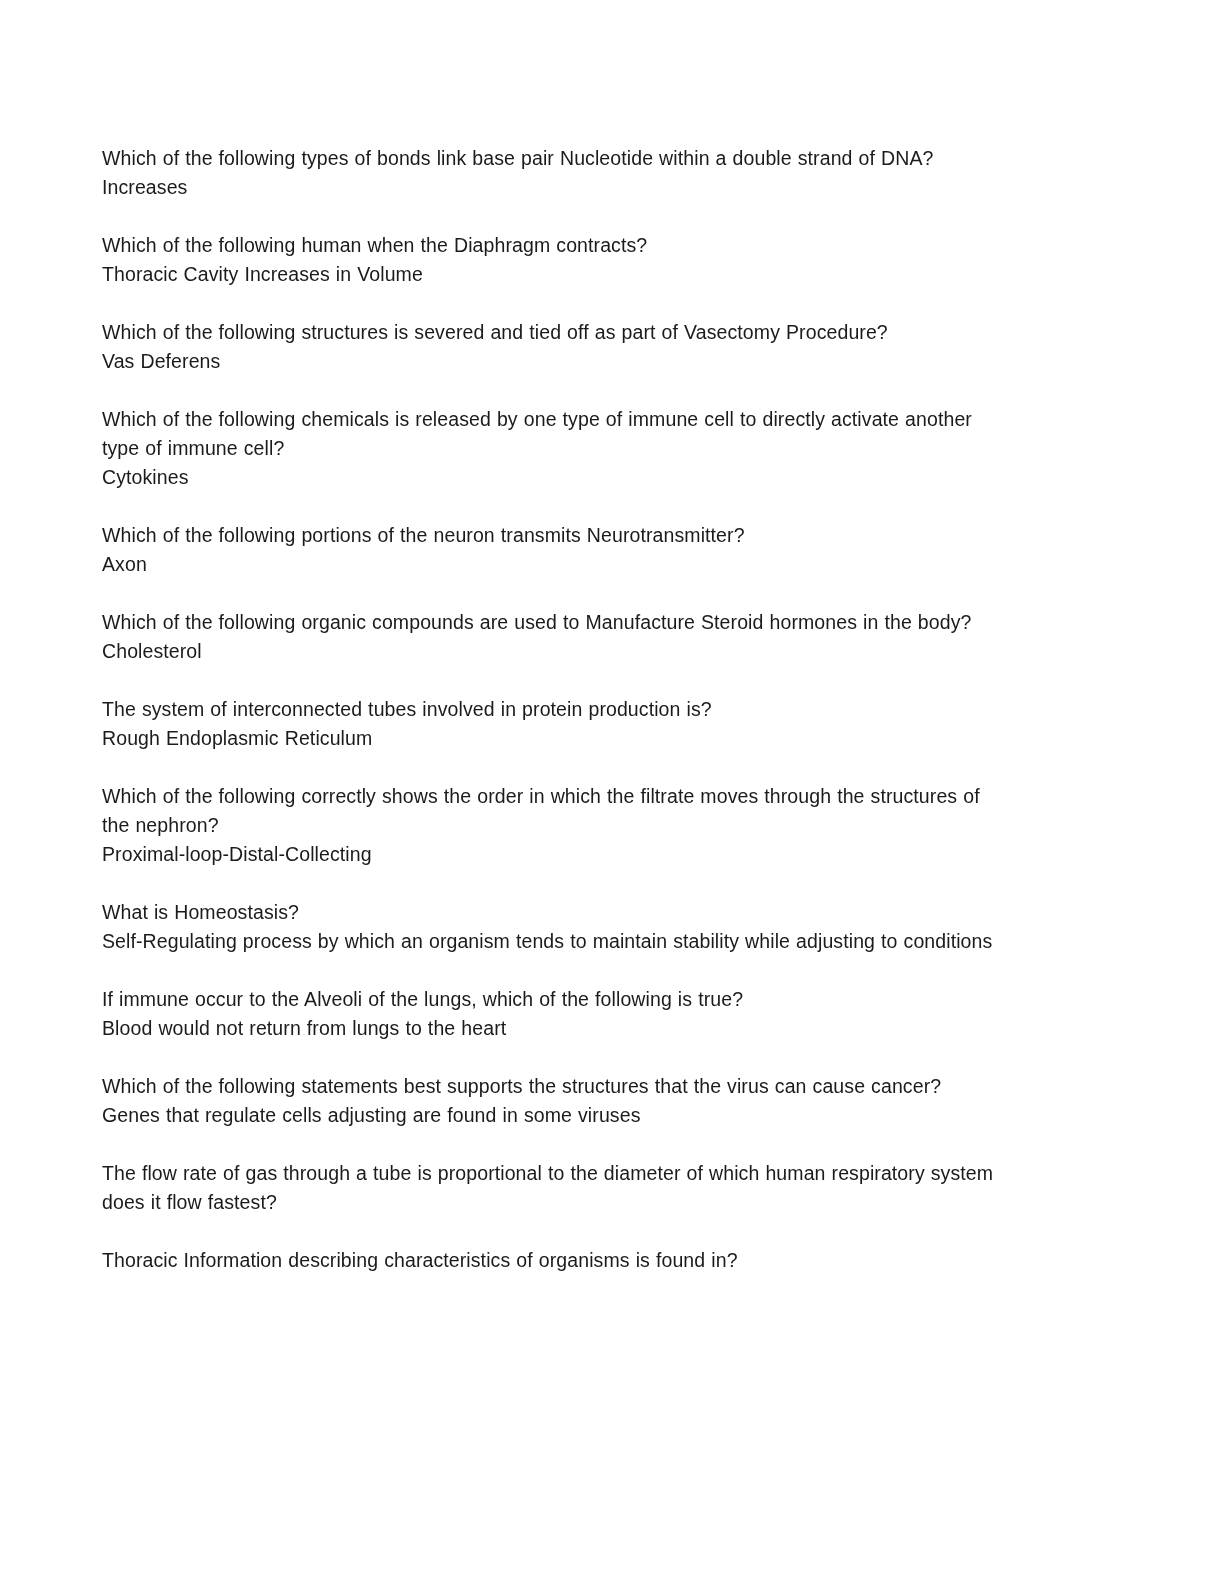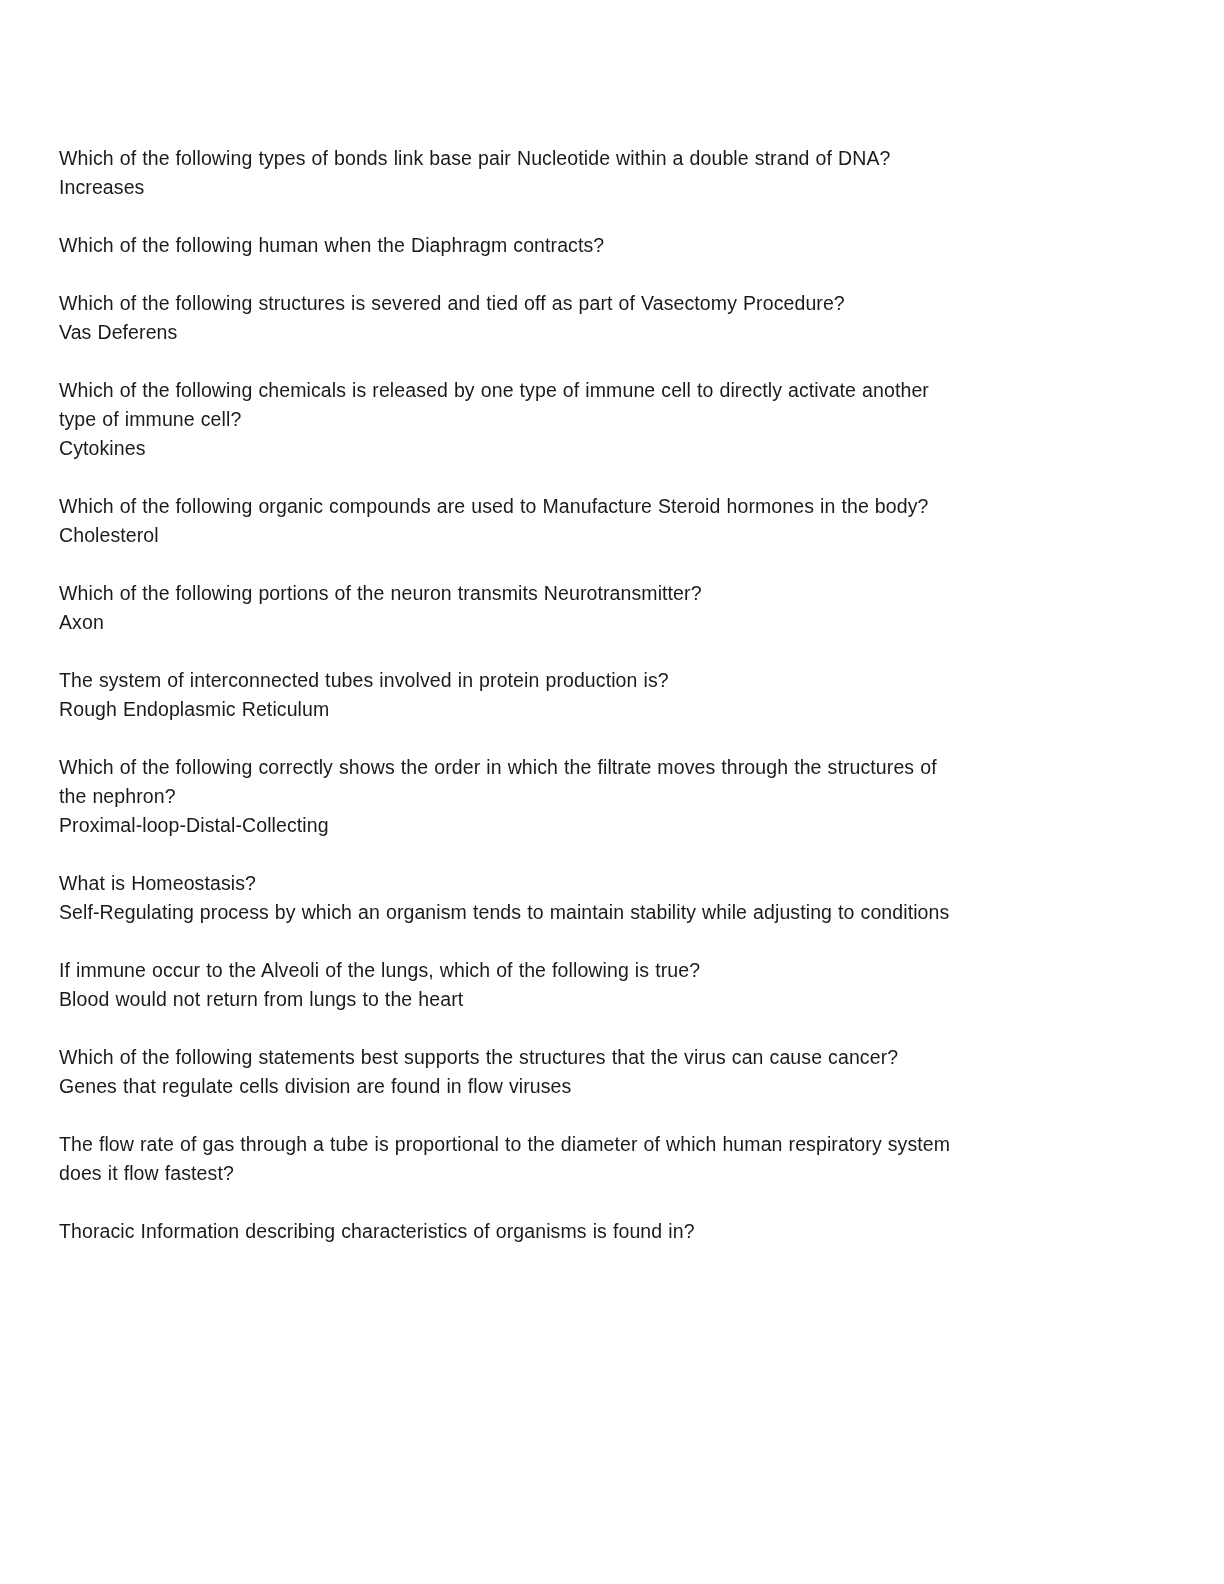--- a/index.html
+++ b/index.html
@@ -12,21 +12,21 @@
     height: 1584px;
     overflow: hidden;
     font-family: "Liberation Sans", sans-serif;
     color: #1b1b1b;
   }
   .page {
     width: 1224px;
     height: 1584px;
     background: #ffffff;
     box-sizing: border-box;
-    padding: 144px 170px 0 59px;
+    padding: 144px 170px 0 102px;
   }
   .qa-list {
     width: 908px;
   }
   .qa-block {
     margin: 0 0 29px 0;
   }
   .question, .answer {
     font-size: 19.5px;
     line-height: 29px;
@@ -41,40 +41,41 @@
 <div class="page">
   <div class="qa-list">
 
       <div class="qa-block">
         <div class="question">Which of the following types of bonds link base pair Nucleotide within a double strand of DNA?</div>
         <div class="answer">Increases</div>
       </div>
 
       <div class="qa-block">
         <div class="question">Which of the following human when the Diaphragm contracts?</div>
+        <div class="answer">Thoracic Cavity Increases in Volume</div>
       </div>
 
       <div class="qa-block">
         <div class="question">Which of the following structures is severed and tied off as part of Vasectomy Procedure?</div>
         <div class="answer">Vas Deferens</div>
       </div>
 
       <div class="qa-block">
         <div class="question">Which of the following chemicals is released by one type of immune cell to directly activate another type of immune cell?</div>
         <div class="answer">Cytokines</div>
       </div>
 
       <div class="qa-block">
-        <div class="question">Which of the following organic compounds are used to Manufacture Steroid hormones in the body?</div>
-        <div class="answer">Cholesterol</div>
+        <div class="question">Which of the following portions of the neuron transmits Neurotransmitter?</div>
+        <div class="answer">Axon</div>
       </div>
 
       <div class="qa-block">
-        <div class="question">Which of the following portions of the neuron transmits Neurotransmitter?</div>
-        <div class="answer">Axon</div>
+        <div class="question">Which of the following organic compounds are used to Manufacture Steroid hormones in the body?</div>
+        <div class="answer">Cholesterol</div>
       </div>
 
       <div class="qa-block">
         <div class="question">The system of interconnected tubes involved in protein production is?</div>
         <div class="answer">Rough Endoplasmic Reticulum</div>
       </div>
 
       <div class="qa-block">
         <div class="question">Which of the following correctly shows the order in which the filtrate moves through the structures of the nephron?</div>
         <div class="answer">Proximal-loop-Distal-Collecting</div>
@@ -85,21 +86,21 @@
         <div class="answer">Self-Regulating process by which an organism tends to maintain stability while adjusting to conditions</div>
       </div>
 
       <div class="qa-block">
         <div class="question">If immune occur to the Alveoli of the lungs, which of the following is true?</div>
         <div class="answer">Blood would not return from lungs to the heart</div>
       </div>
 
       <div class="qa-block">
         <div class="question">Which of the following statements best supports the structures that the virus can cause cancer?</div>
-        <div class="answer">Genes that regulate cells division are found in flow viruses</div>
+        <div class="answer">Genes that regulate cells adjusting are found in some viruses</div>
       </div>
 
       <div class="qa-block">
         <div class="question">The flow rate of gas through a tube is proportional to the diameter of which human respiratory system does it flow fastest?</div>
       </div>
 
       <div class="qa-block">
         <div class="question">Thoracic Information describing characteristics of organisms is found in?</div>
 
       </div>

